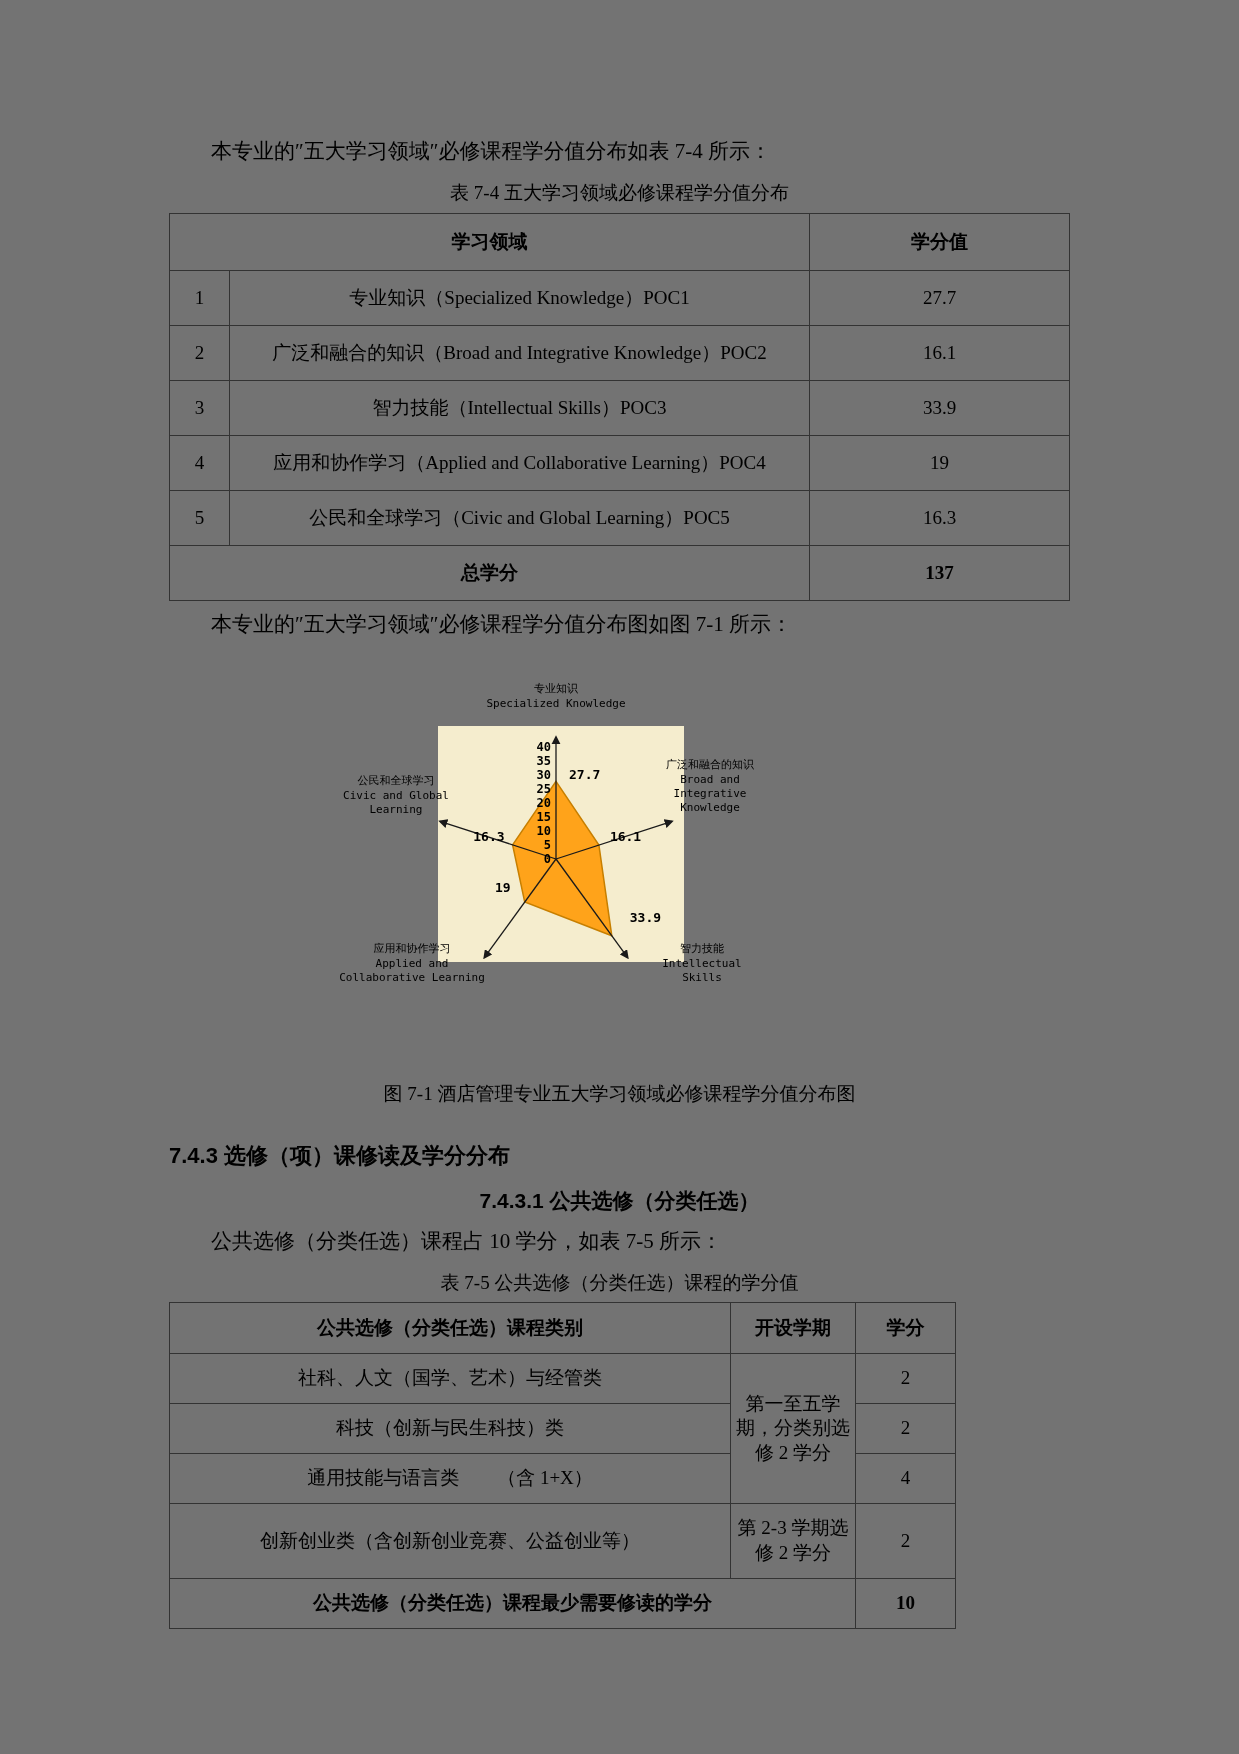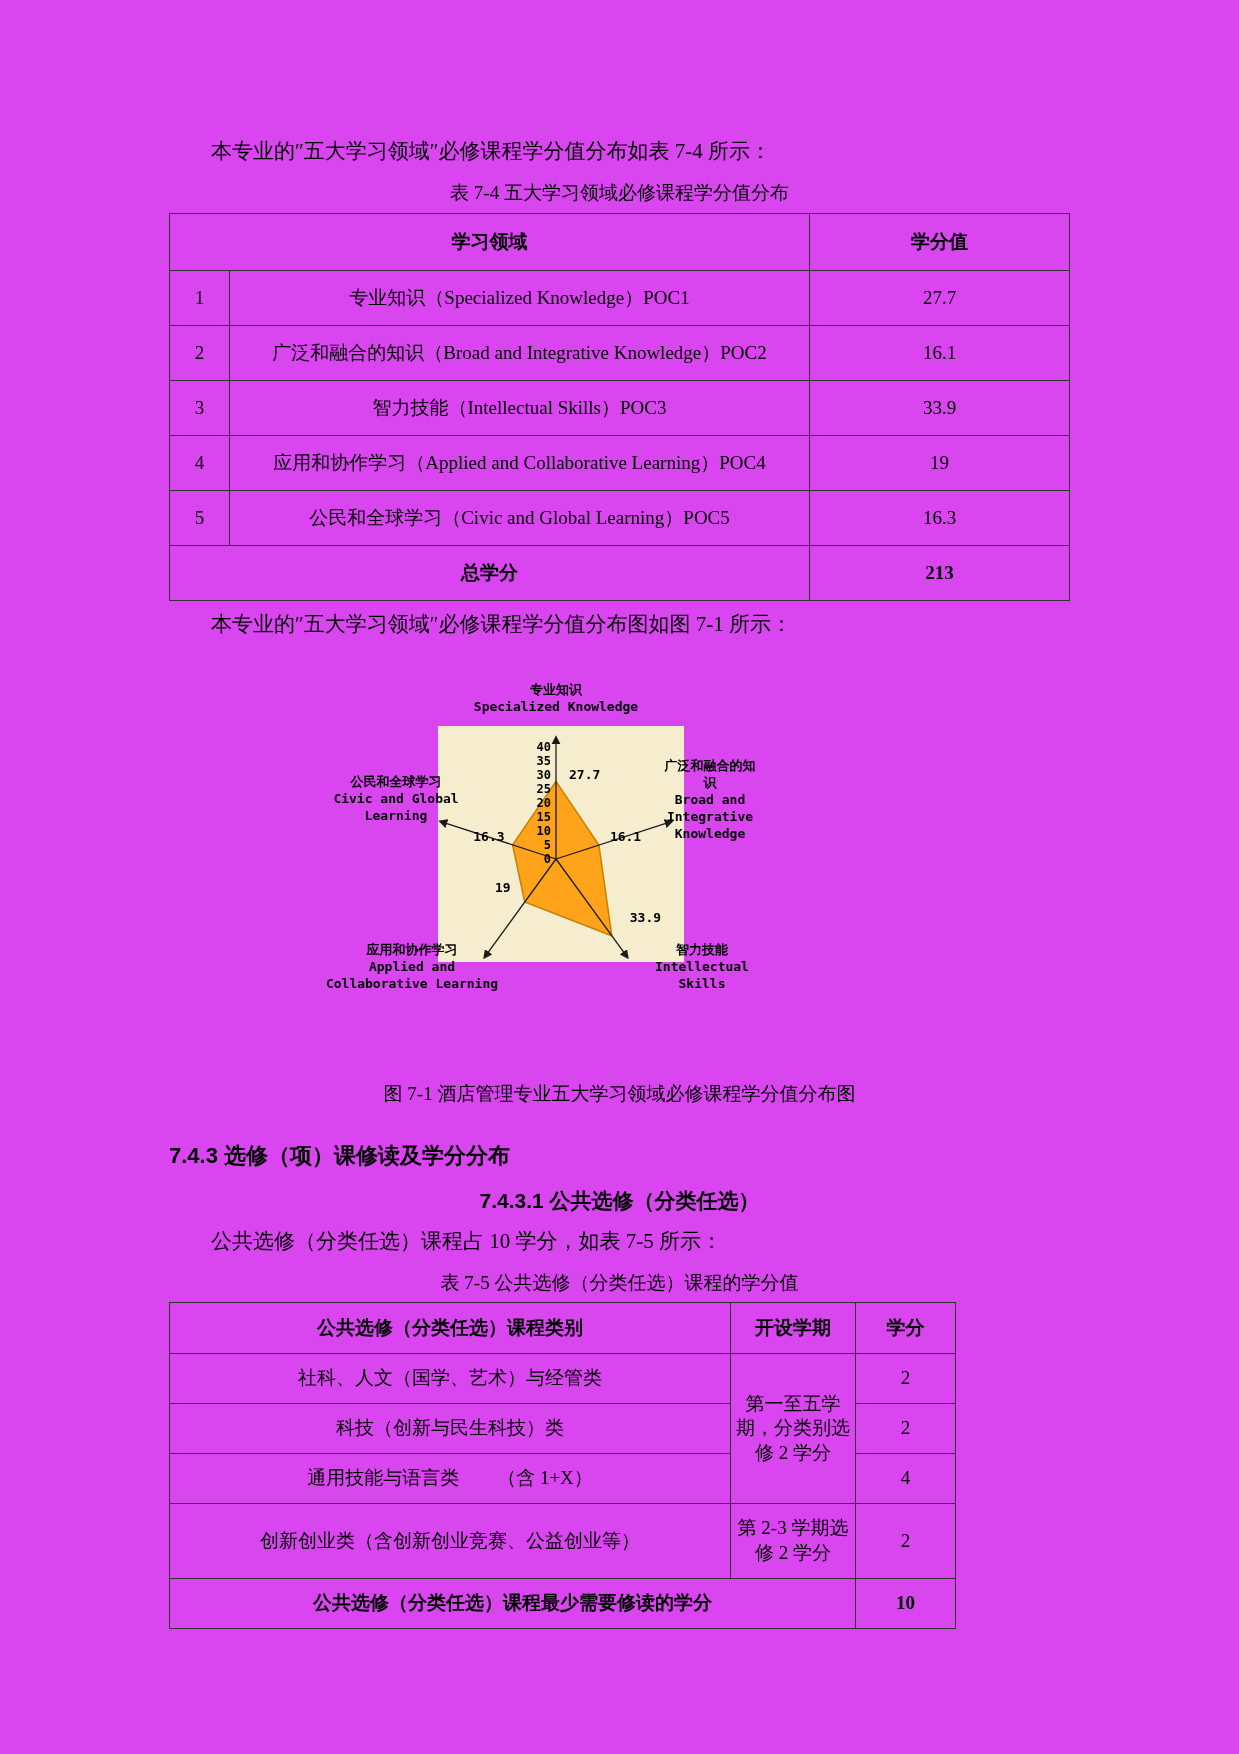--- a/index.html
+++ b/index.html
@@ -1,17 +1,17 @@
 <!DOCTYPE html>
 <html><head>
 <meta charset="utf-8">
 <style>
   html,body { margin:0; padding:0; background:#888; }
   .page {
-    width:1239px; height:1754px; background:#d946ef; position:relative;
+    width:1239px; height:1754px; background:#737373; position:relative;
     margin:0 auto; overflow:hidden; color:#000;
     font-family:"Liberation Serif", serif;
   }
   .para {
     margin:0 169px; font-size:21px; line-height:1.35; text-indent:2em;
   }
   #p1 { margin-top:137px; }
   #p2 { margin-top:9px; }
   #p3 { margin-top:12px; }
   .caption {
@@ -36,21 +36,21 @@
   .t75 td { height:25px; }
   .t75 .tall { height:50px; }
   .bold { font-weight:bold; }
 
   .chart-wrap {
     position:relative; width:492px; height:332px; margin:36px 0 0 318px;
   }
   .chart-wrap svg { position:absolute; left:0; top:0; }
   .axis-label {
     position:absolute; transform:translateX(-50%);
-    font-family:"DejaVu Sans Mono", monospace; font-weight:bold; font-size:13px;
+    font-family:"DejaVu Sans Mono", monospace; font-weight:normal; font-size:11px;
     line-height:1.3; text-align:center; white-space:pre-line; color:#000;
   }
   #lbl-top { left:238px; top:8px; }
   #lbl-right { left:392px; top:84px; }
   #lbl-left { left:78px; top:100px; }
   #lbl-bottom-right { left:384px; top:268px; }
   #lbl-bottom-left { left:94px; top:268px; }
   .tick { font:bold 12px "DejaVu Sans Mono", monospace; fill:#000; }
   .vlabel { font:bold 13px "DejaVu Sans Mono", monospace; fill:#000; }
   .spoke { stroke:#1a1a1a; stroke-width:1.3; fill:none; }
@@ -95,21 +95,21 @@
       <td>应用和协作学习（Applied and Collaborative Learning）POC4</td>
       <td>19</td>
     </tr>
     <tr>
       <td>5</td>
       <td>公民和全球学习（Civic and Global Learning）POC5</td>
       <td>16.3</td>
     </tr>
     <tr>
       <td colspan="2" class="bold">总学分</td>
-      <td class="bold">213</td>
+      <td class="bold">137</td>
     </tr>
   </tbody>
     </table>
 
   <p class="para" id="p2">本专业的″五大学习领域″必修课程学分值分布图如图 7-1 所示：</p>
 
   <div class="chart-wrap">
     <svg id="radar-svg" width="492" height="332">
       <defs>
         <marker id="arrow" viewBox="0 0 10 10" refX="8" refY="5" markerWidth="7" markerHeight="7" orient="auto-start-reverse">

